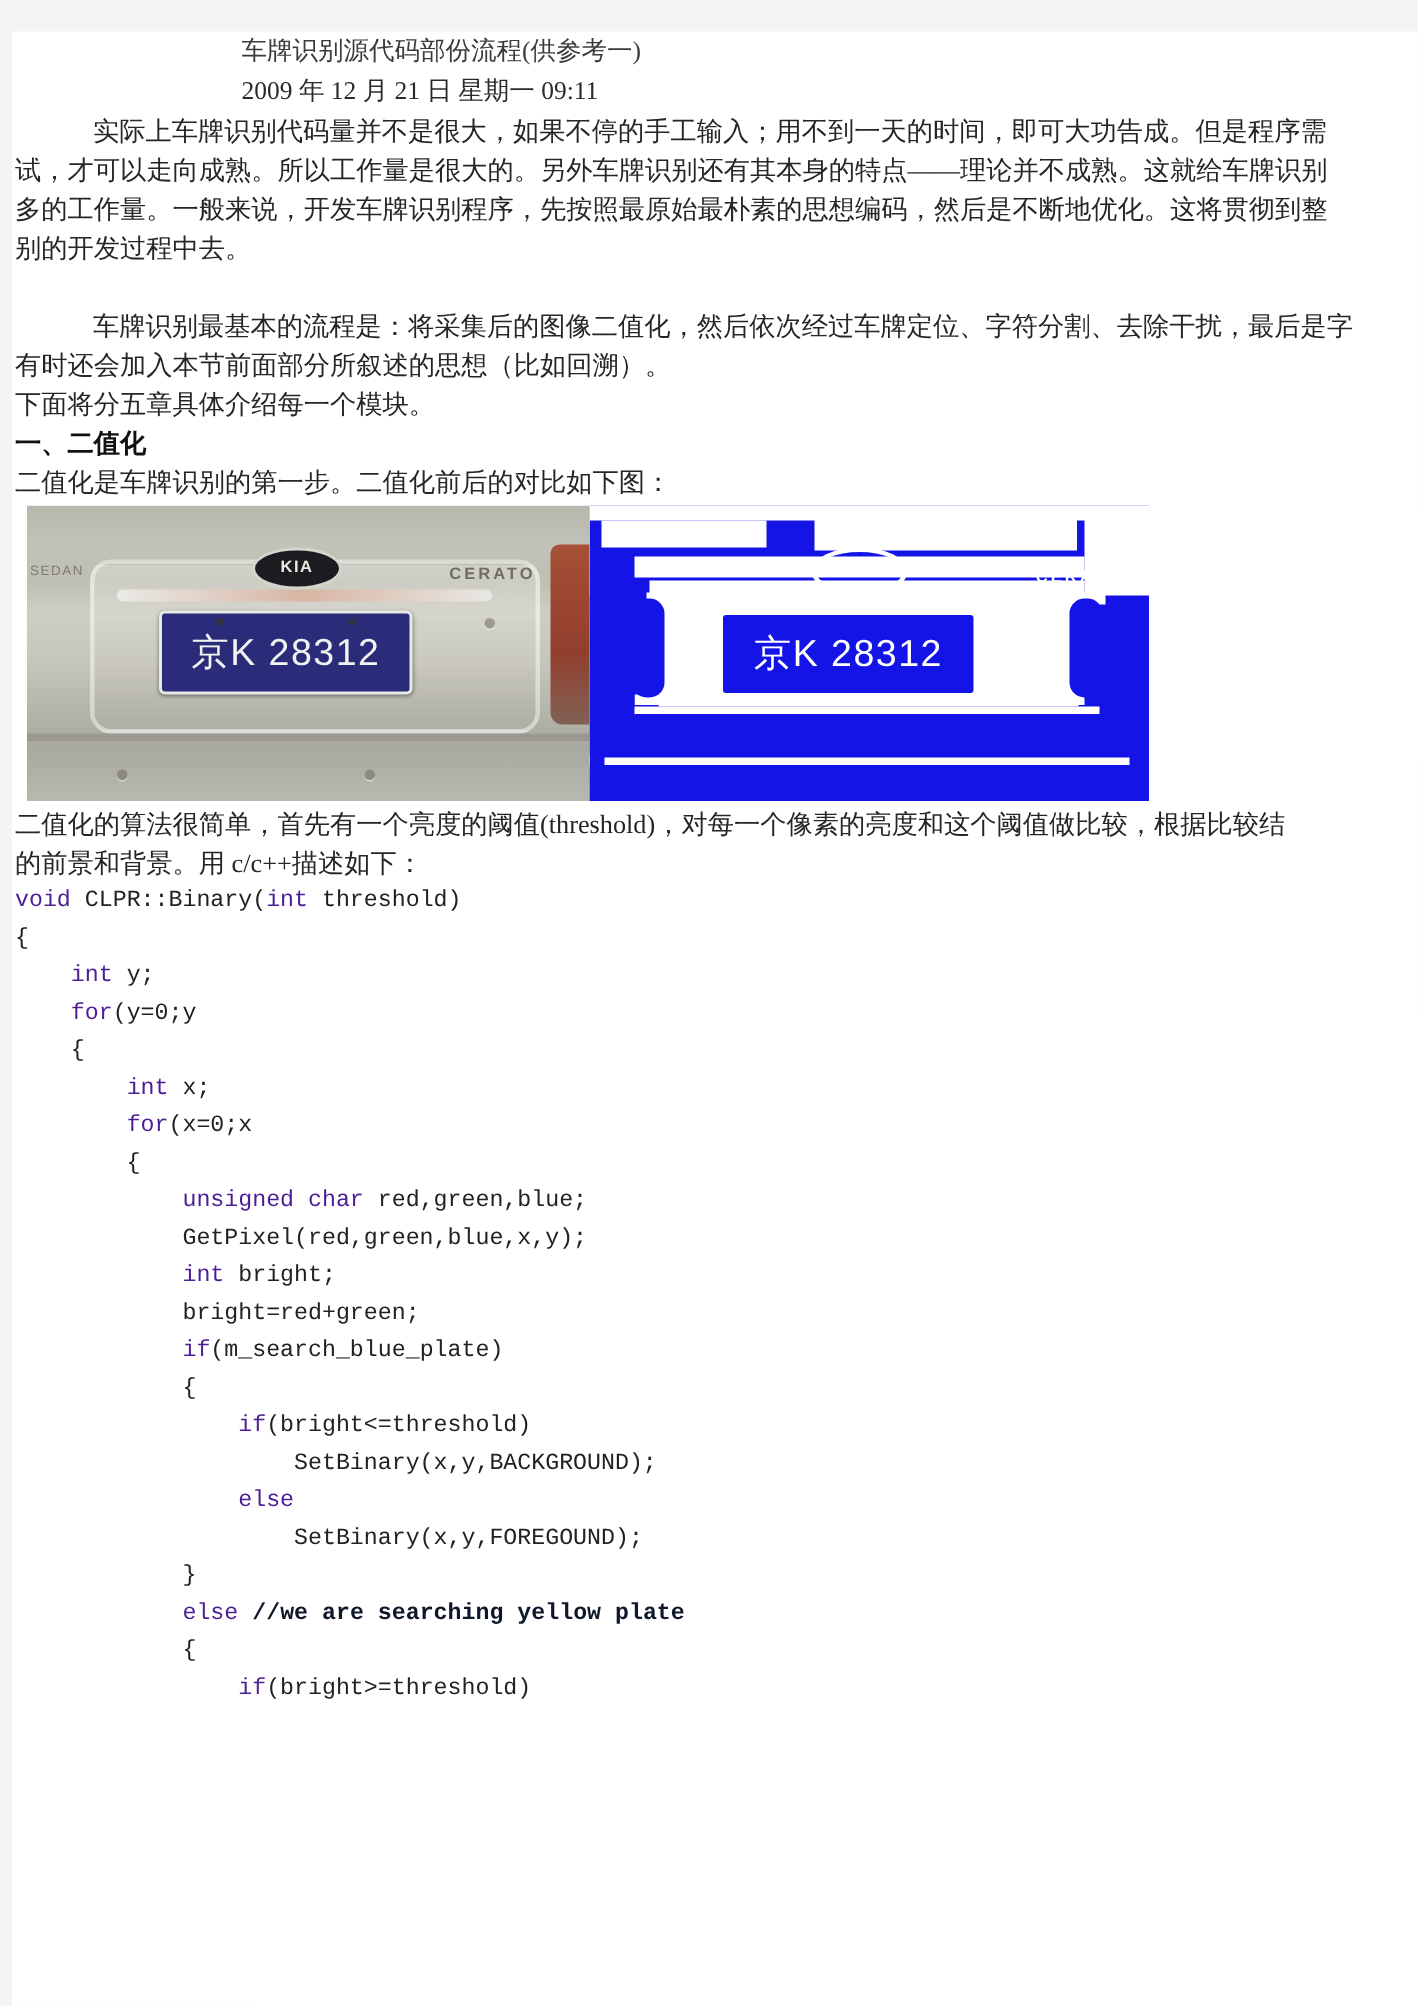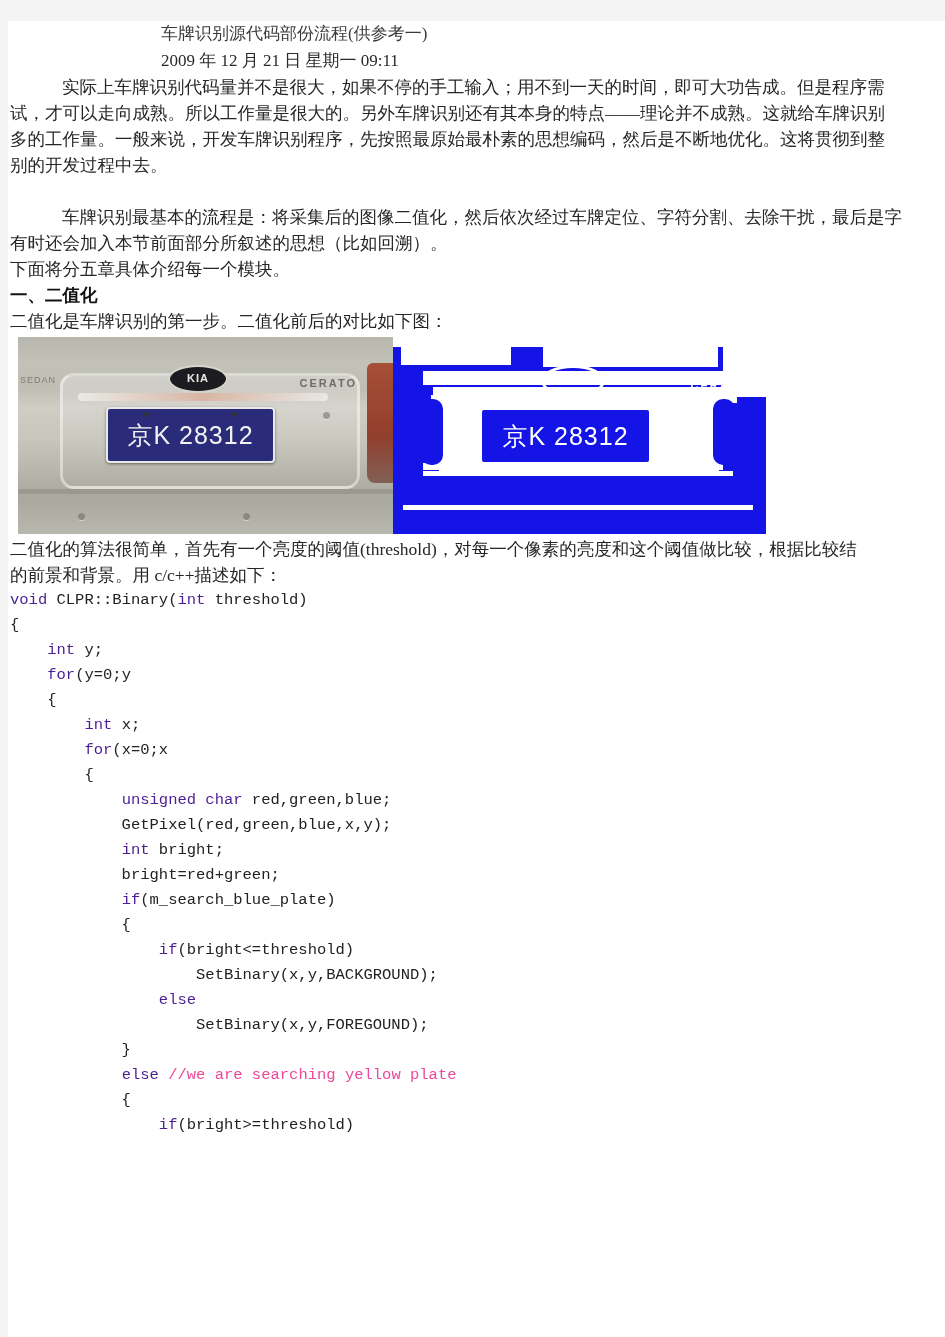--- a/index.html
+++ b/index.html
@@ -249,21 +249,21 @@
     margin: 0;
     padding: 0;
     font-family: "Liberation Mono", "DejaVu Sans Mono", monospace;
     font-size: 15.5px;
     line-height: 25px;
     color: #222222;
     white-space: pre;
   }
   .code-line { white-space: pre; }
   .kw   { color: #4c1d95; }
-  .cmt  { color: #ec4899; }
+  .cmt  { color: #0f172a; font-weight: bold; }
 </style>
 </head>
 <body>
 
 <div id="page">
   <div id="content">
 
     <h1 class="doc-title">车牌识别源代码部份流程(供参考一)</h1>
     <div class="doc-date">2009 年 12 月 21 日  星期一  09:11</div>
 

